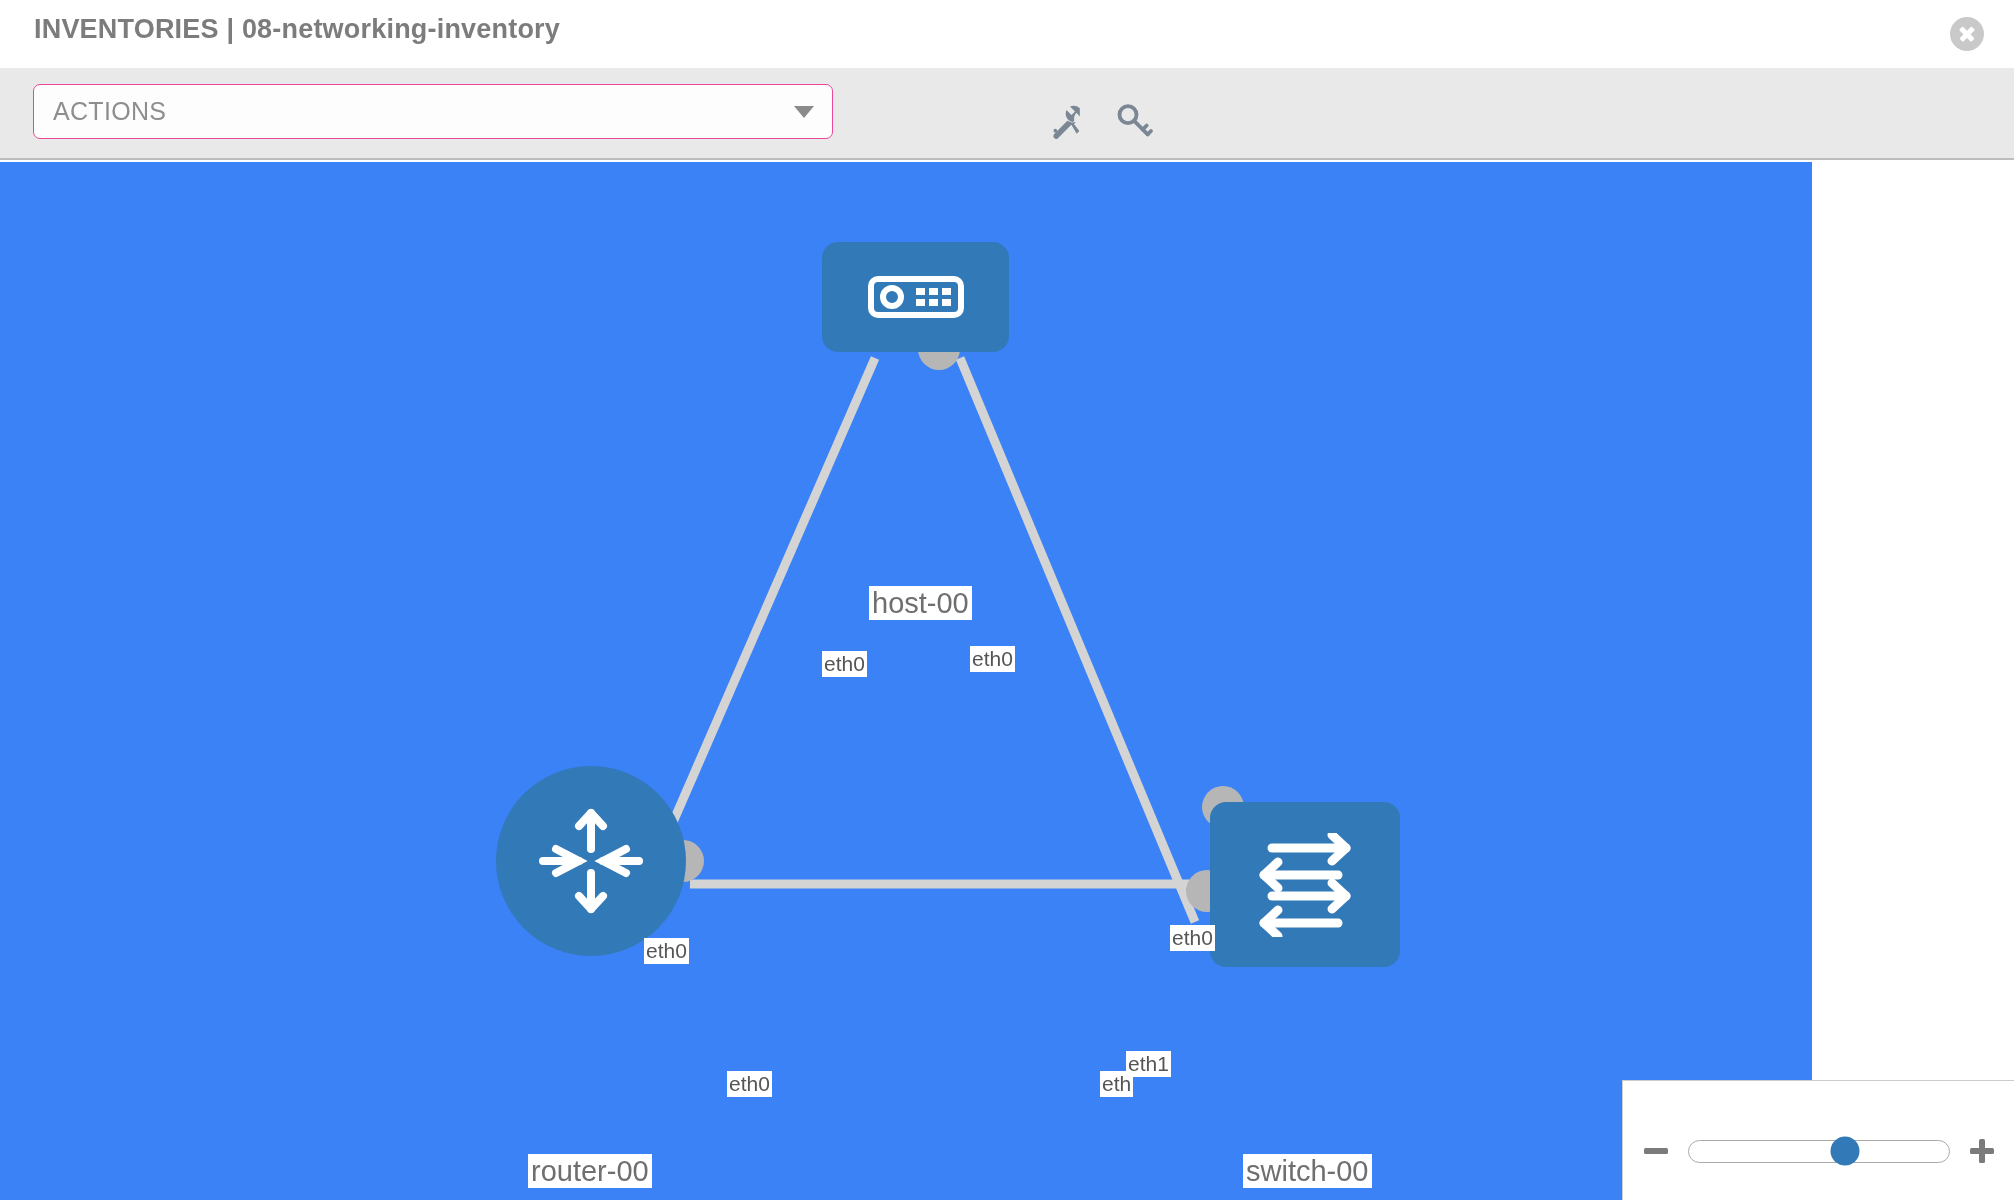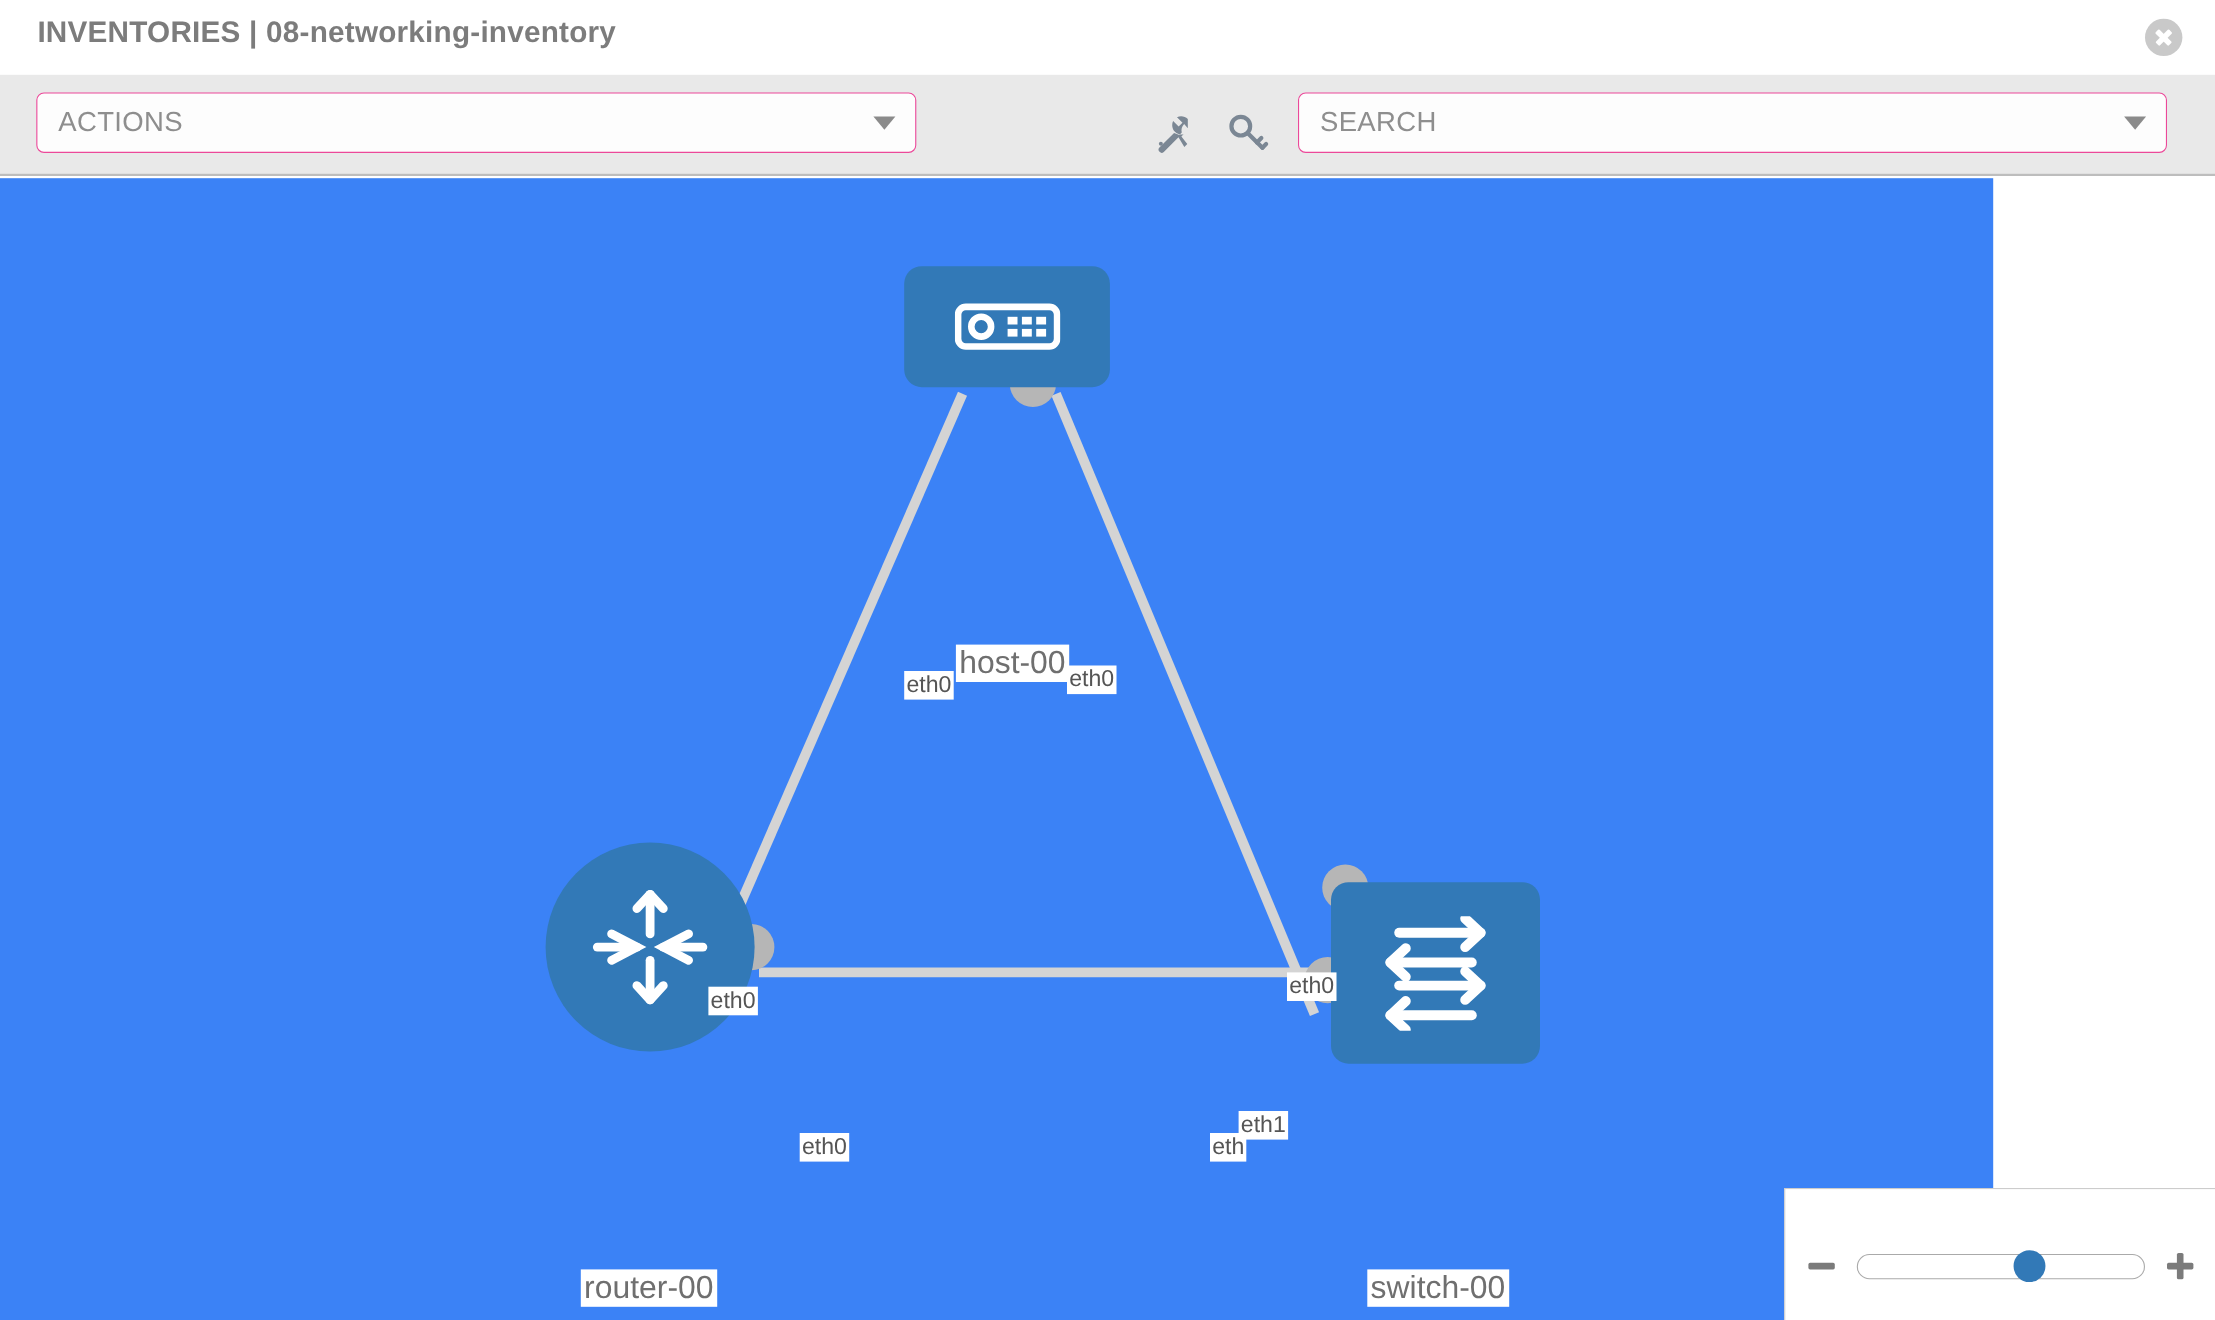--- a/index.html
+++ b/index.html
@@ -86,20 +86,21 @@
 
   .nlabel {
     position: absolute; background: #ffffff; color: #6f6f6f;
     font-size: 29px; white-space: nowrap; padding: 0 3px; line-height: 34px;
     user-select: none;
   }
   .ilabel {
     position: absolute; background: #ffffff; color: #555555;
     font-size: 21px; white-space: nowrap; padding: 0 2px; line-height: 26px;
     user-select: none;
+    margin-top: 41px;
   }
 
   
   #node-host .node-shape {
     left: 0; top: 0; width: 187px; height: 110px; border-radius: 16px;
   }
   
   #node-router .node-shape {
     left: 0; top: 0; width: 190px; height: 190px; border-radius: 50%;
   }
@@ -163,24 +164,20 @@
 
     <div class="tool-icon" id="key-ic">
       <svg viewBox="0 0 24 24" fill="none" stroke="#7b8794" stroke-width="2.3" stroke-linecap="round">
         <circle cx="8.4" cy="8.8" r="5.1"></circle>
         <path d="M12.1 12.5 20.2 20.6"></path>
         <path d="M17.2 17.7 19.6 15.3"></path>
         <path d="M20.2 20.6 22.2 18.6"></path>
       </svg>
     </div>
 
-    <div class="field" id="search-field">
-      <span class="fv">SEARCH</span>
-      <span class="caret"></span>
-    </div>
   </div>
 
   <div class="canvas">
 
     <svg class="edges">
 
       <line x1="875" y1="196" x2="660" y2="690" stroke="#d4d4d4" stroke-width="9"></line>
 
       <line x1="960" y1="196" x2="1195" y2="760" stroke="#d4d4d4" stroke-width="9"></line>
 

